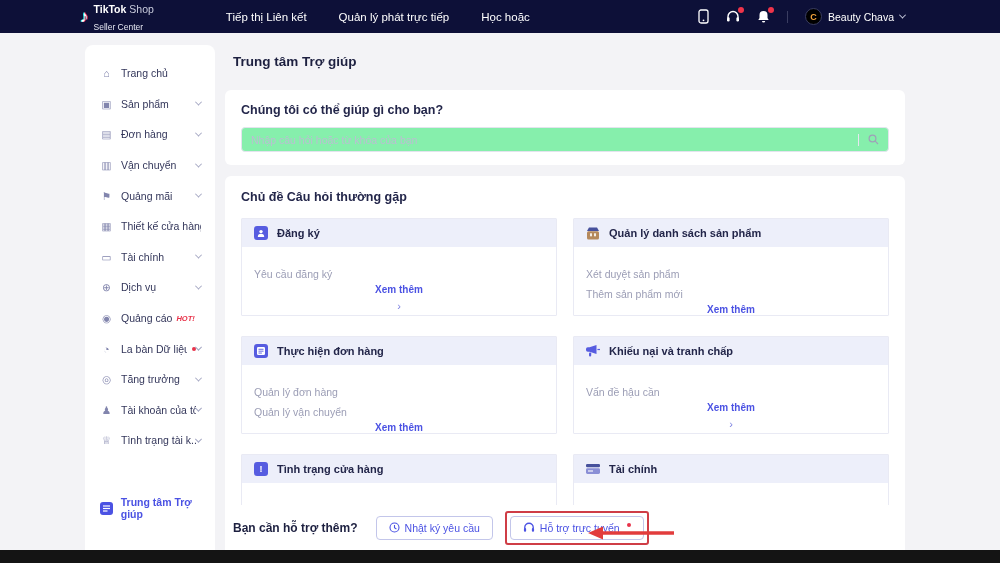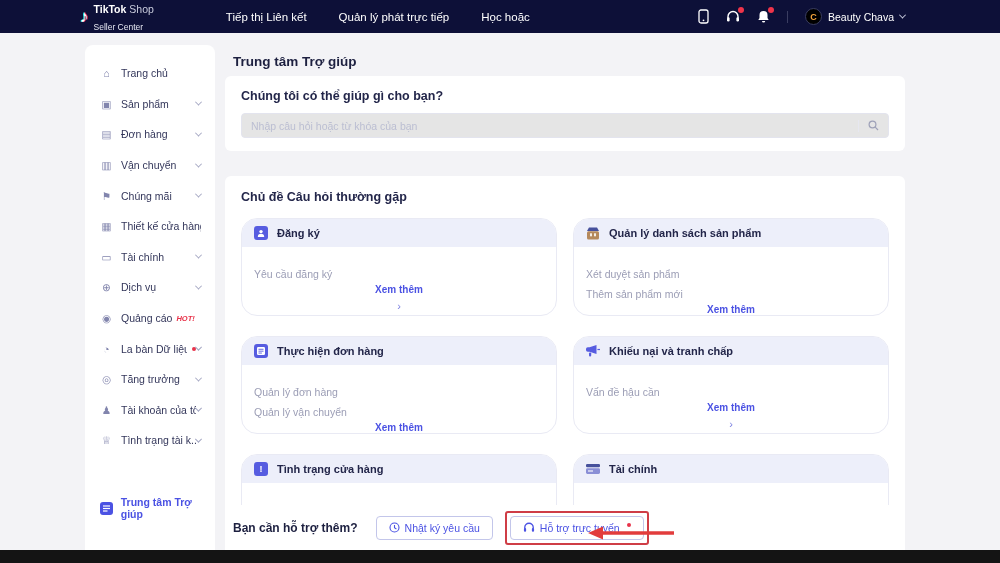--- a/index.html
+++ b/index.html
@@ -44,31 +44,31 @@
   .side-label { font-size:10.5px; color:#33365a; margin-left:8px; white-space:nowrap; overflow:hidden; }
   .hot-badge { font-size:7.5px; color:#e8334a; font-weight:bold; font-style:italic; margin-left:4px; }
   .side-dot { width:4px; height:4px; border-radius:50%; background:#e8334a; margin-left:5px; }
   .side-chev { margin-left:auto; }
   .help-item { position:absolute; left:15px; bottom:30px; display:flex; align-items:center; cursor:pointer; }
   .help-ic { width:13px; height:13px; border-radius:3px; background:#4b52e3; display:flex; align-items:center; justify-content:center; }
   .help-label { font-size:10.5px; color:#4b52e3; font-weight:bold; margin-left:8px; }
   
   .page-title { position:absolute; left:233px; top:54px; font-size:13.5px; font-weight:bold; color:#1d2040; }
   .card { background:#fff; border-radius:6px; position:absolute; }
-  .search-card { left:225px; top:76px; width:680px; height:75px; padding:13px 16px 0; }
+  .search-card { left:225px; top:90px; width:680px; height:75px; padding:13px 16px 0; }
   .search-heading { font-size:12.5px; font-weight:bold; color:#23264a; }
-  .search-box { margin-top:10px; height:25px; border:1px solid #e3e4ee; border-radius:4px; display:flex; align-items:center; padding:0 9px; background:#e5e5e5; }
+  .search-box { margin-top:10px; height:25px; border:1px solid #e3e4ee; border-radius:4px; display:flex; align-items:center; padding:0 9px; background:#86efac; }
   .search-input { flex:1; border:none; outline:none; font-size:10.5px; color:#33365a; font-family:"Liberation Sans",sans-serif; background:transparent; }
   .search-input::placeholder { color:#bbbed2; }
   .search-sep { width:1px; height:12px; background:#e6e7f0; margin-right:9px; }
   
   .faq-card { left:225px; top:176px; width:680px; height:374px; padding:14px 16px 0; overflow:hidden; }
   .faq-heading { font-size:12.5px; font-weight:bold; color:#23264a; }
   .topic-grid { margin-top:14px; display:grid; grid-template-columns:1fr 1fr; column-gap:16px; row-gap:20px; grid-auto-rows:98px; }
-  .topic-card { border:1px solid #e9eaf4; border-radius:16px; overflow:hidden; display:flex; flex-direction:column; background:#fff; }
+  .topic-card { border:1px solid #e9eaf4; border-radius:1px; overflow:hidden; display:flex; flex-direction:column; background:#fff; }
   .topic-head { height:28px; flex:0 0 28px; background:#edeffa; display:flex; align-items:center; padding:0 12px; }
   .topic-title { font-size:11px; font-weight:bold; color:#23264a; margin-left:9px; }
   .topic-body { flex:1; display:flex; flex-direction:column; padding:17px 12px 9px; }
   .topic-link { font-size:10.5px; color:#9b9db5; line-height:20px; cursor:pointer; }
   .see-more { margin-top:auto; font-size:10px; font-weight:bold; color:#4b52e3; cursor:pointer; display:flex; align-items:center; gap:5px;flex-direction:column; }
   .see-more .arr { font-size:11px; color:#7a7fe0; font-weight:normal; }
   .icon-sq { width:14px; height:14px; border-radius:3px; background:#565ce0; display:flex; align-items:center; justify-content:center; flex:0 0 14px; color:#fff; font-size:9px; font-weight:bold; }
   .icon-free { width:14px; display:flex; align-items:center; justify-content:center; flex:0 0 14px; }
   
   .support-footer { position:absolute; left:225px; top:505px; width:680px; height:45px; background:#fff; z-index:10; display:flex; align-items:center; padding-left:8px; }
@@ -143,21 +143,21 @@
     <span class="side-label">Đơn hàng</span>
     <span class="chev side-chev"></span>
   </div>
   <div class="side-item">
     <span class="side-ic">▥</span>
     <span class="side-label">Vận chuyển</span>
     <span class="chev side-chev"></span>
   </div>
   <div class="side-item">
     <span class="side-ic">⚑</span>
-    <span class="side-label">Chúng mãi</span>
+    <span class="side-label">Quảng mãi</span>
     <span class="chev side-chev"></span>
   </div>
   <div class="side-item">
     <span class="side-ic">▦</span>
     <span class="side-label">Thiết kế cửa hàng</span>
   </div>
   <div class="side-item">
     <span class="side-ic">▭</span>
     <span class="side-label">Tài chính</span>
     <span class="chev side-chev"></span>

